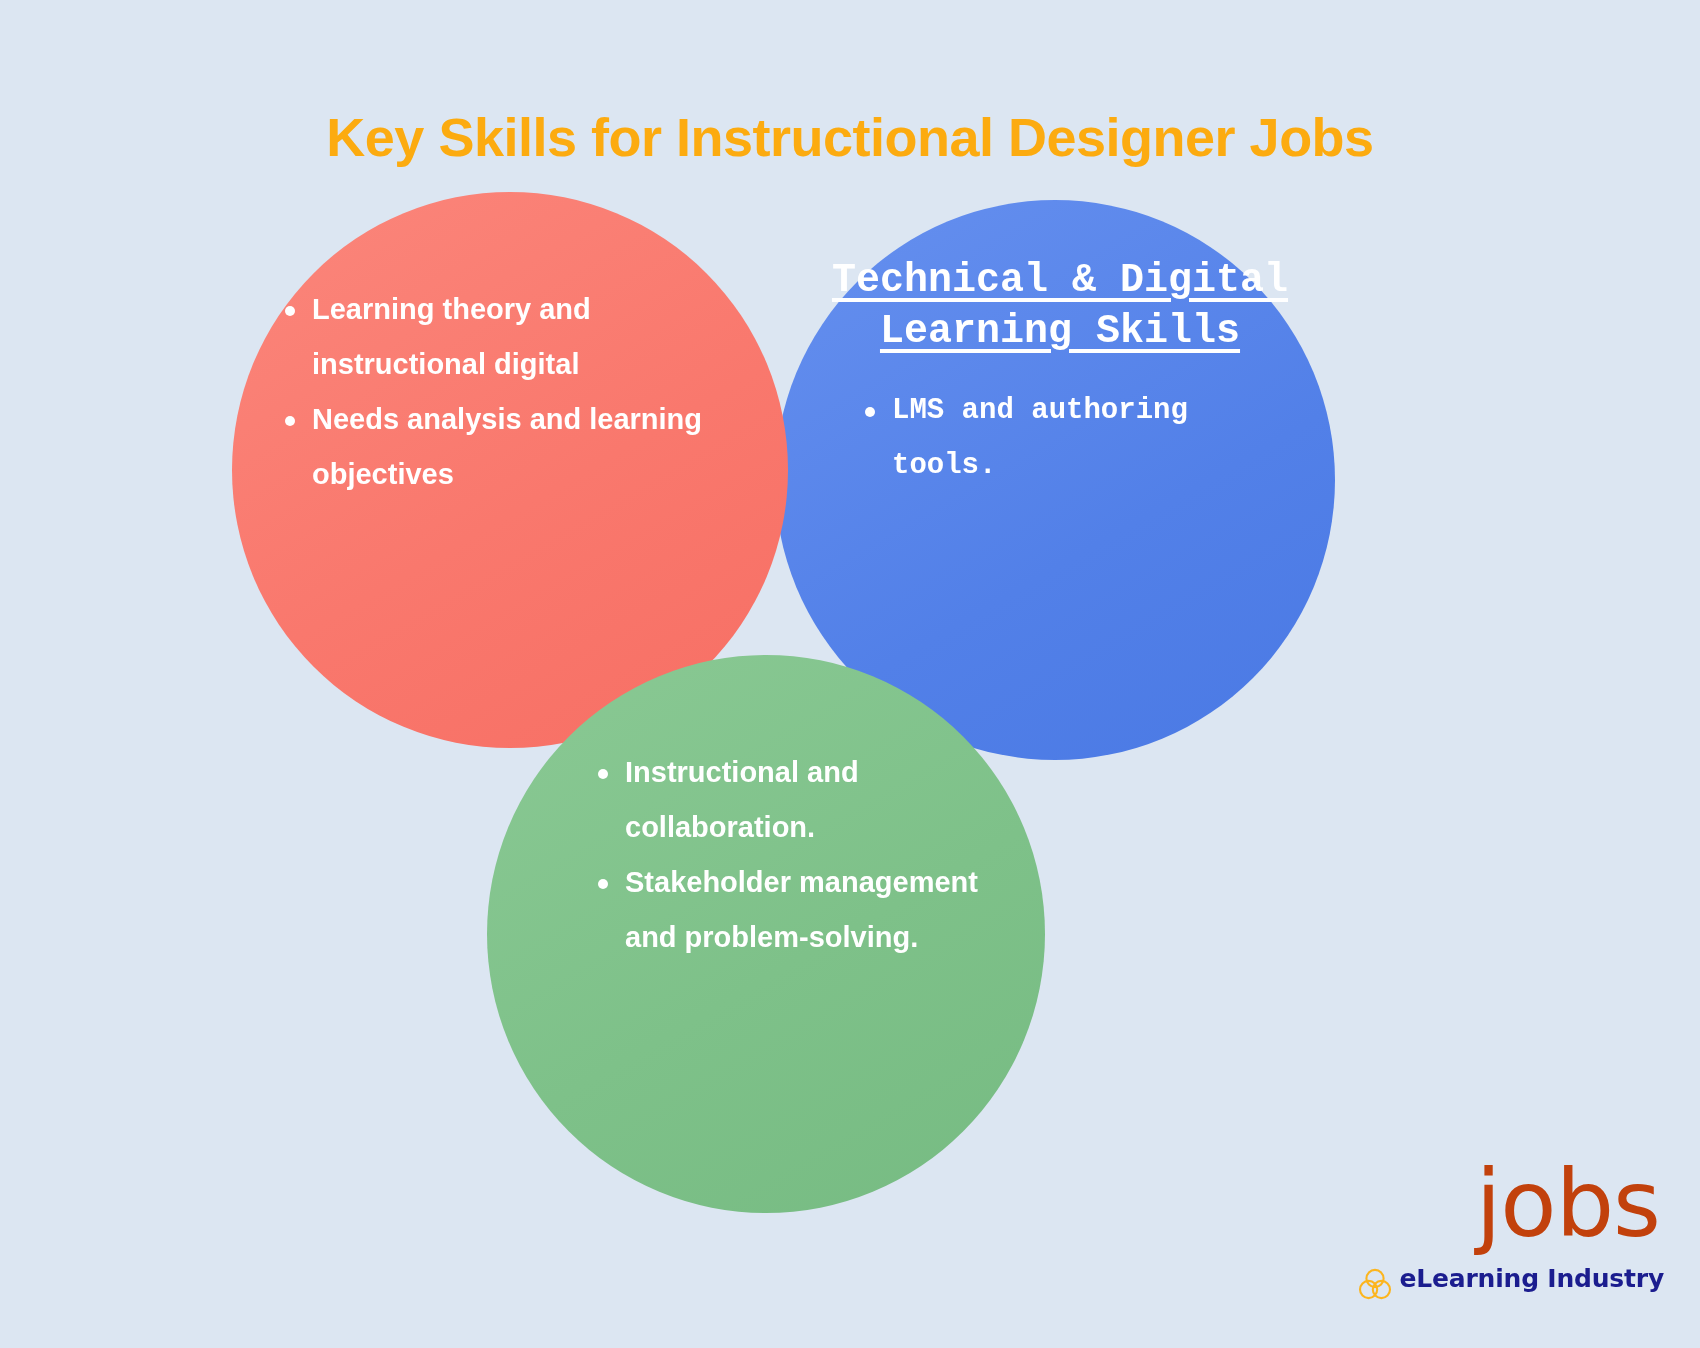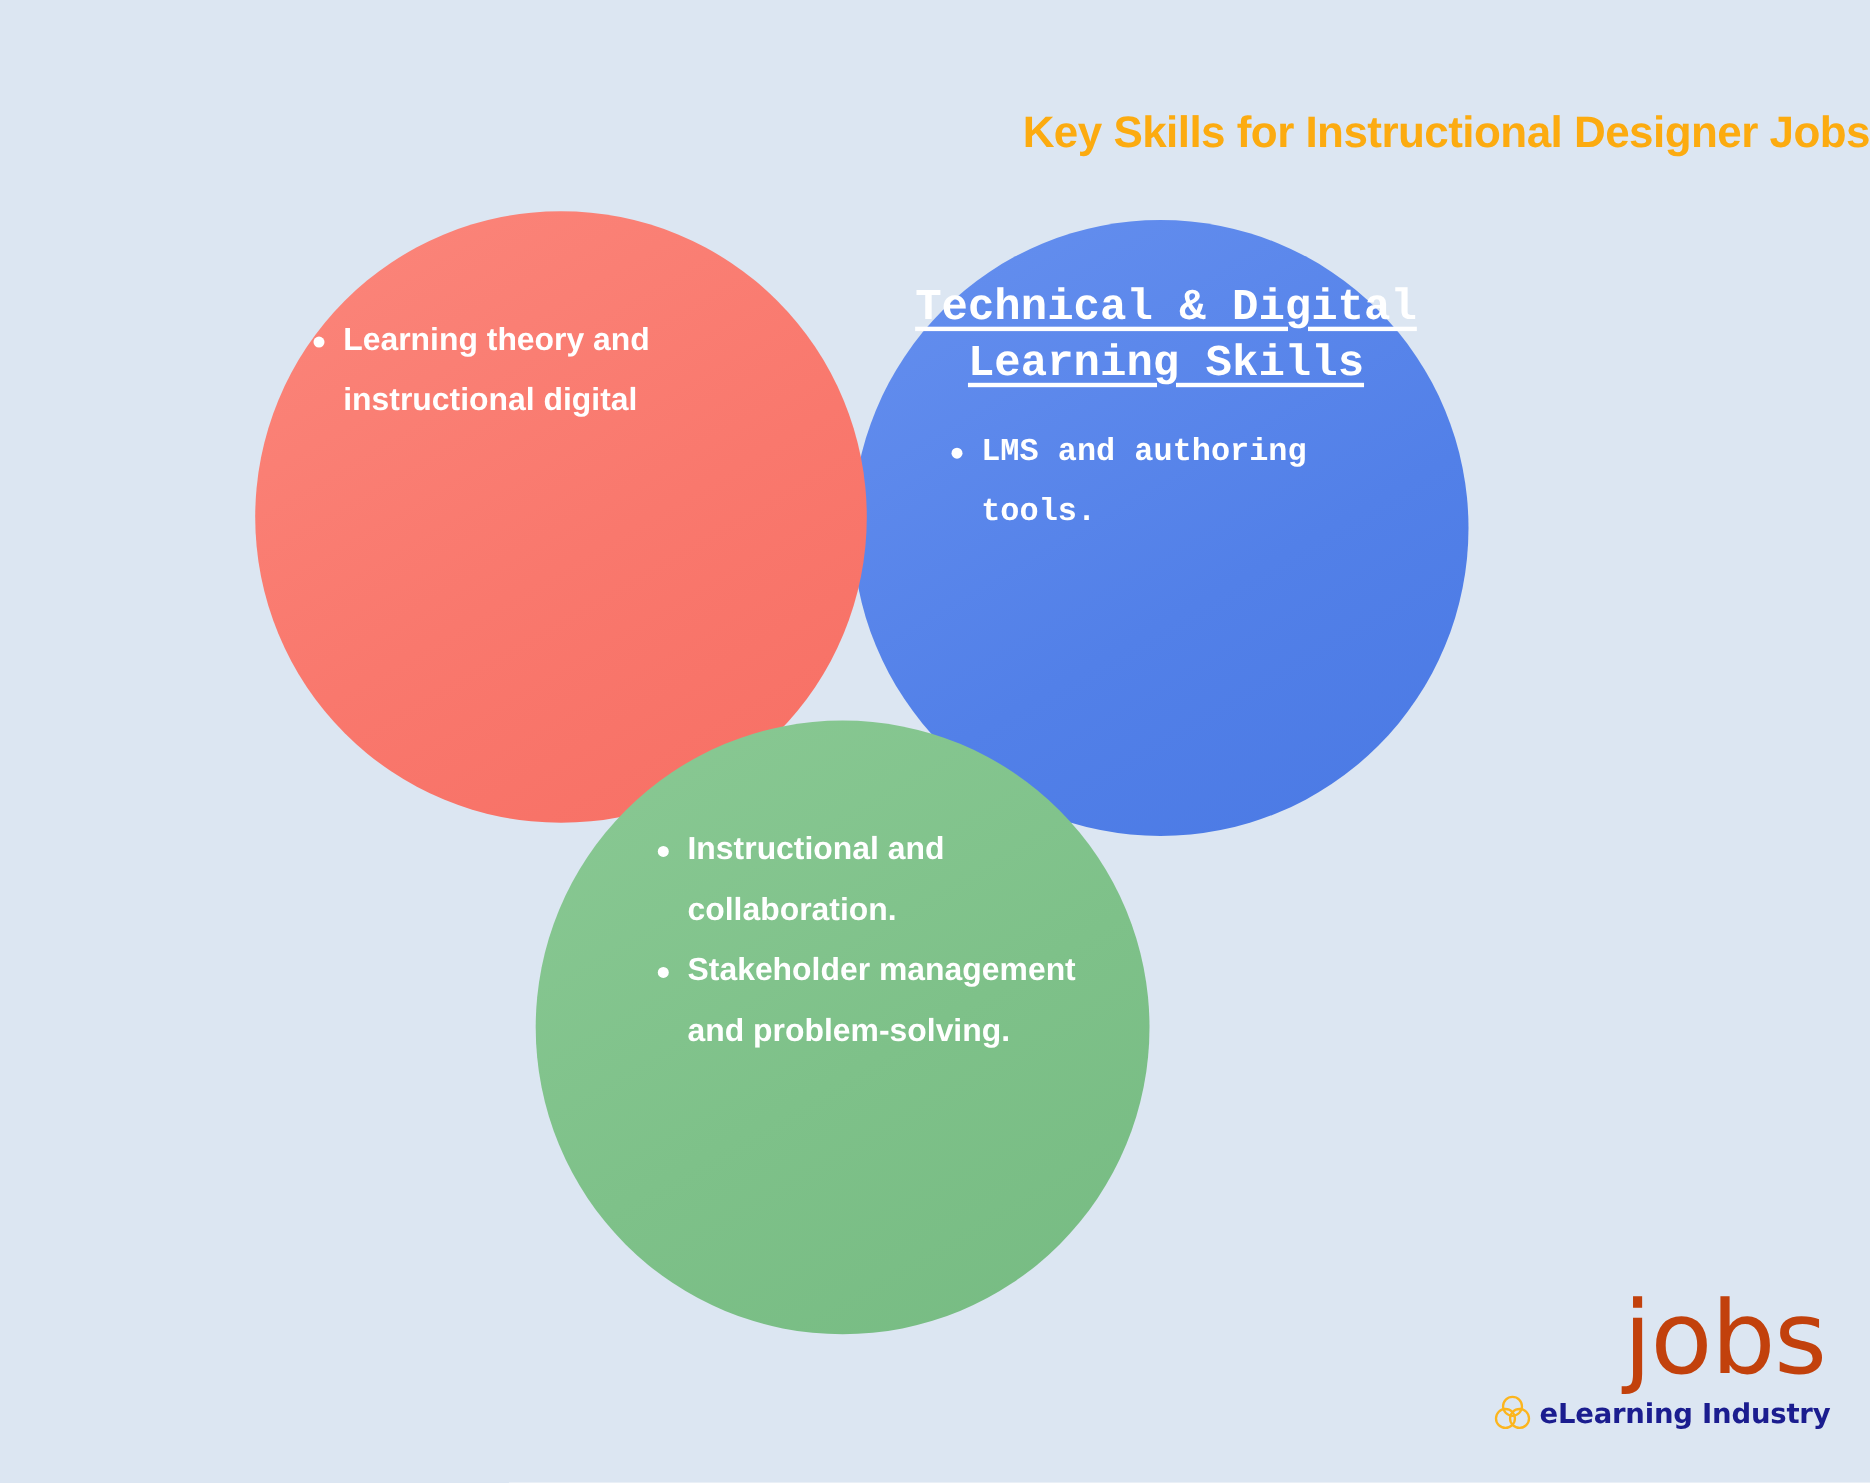--- a/index.html
+++ b/index.html
@@ -16,22 +16,22 @@
     font-family: "Liberation Sans", sans-serif;
     -webkit-font-smoothing: antialiased;
   }
 
   
   #infographic-title {
     position: absolute;
     top: 72px;
     left: 0;
     width: 1700px;
-    text-align: right;
-    font-size: 40px;
+    text-align: center;
+    font-size: 54px;
     font-weight: bold;
     letter-spacing: -0.5px;
     color: #fcab10;
     line-height: 1.1;
     white-space: nowrap;
   }
 
   
   .venn-circle {
     position: absolute;
@@ -141,24 +141,23 @@
     font-weight: normal;
     color: #c2410c;
     line-height: 0.92;
     letter-spacing: -1px;
     font-family: "DejaVu Sans", sans-serif;
     text-align: right;
     padding-right: 4px;
   }
   #logo-sub {
     display: flex;
-    align-items: center;
     justify-content: flex-end;
     gap: 4px;
-    margin-top: 4px;
+    margin-top: 16px;
   }
   #logo-tagline {
     font-size: 25px;
     font-weight: bold;
     color: #1b1d8f;
     letter-spacing: -0.2px;
     font-family: "DejaVu Sans", sans-serif;
   }
 </style>
 </head>
@@ -168,20 +167,21 @@
 
   <h1 id="infographic-title">Key Skills for Instructional Designer Jobs</h1>
 
   <div class="venn-circle" id="circle-technical"></div>
   <div class="venn-circle" id="circle-core"></div>
   <div class="venn-circle" id="circle-soft"></div>
 
   <div class="circle-content" id="content-core">
     <ul class="skill-list">
       <li>Learning theory and instructional digital</li>
+      <li>Needs analysis and learning objectives</li>
     </ul>
   </div>
 
   <div class="circle-content" id="content-technical">
     <div class="circle-heading">
       <span class="hl">Technical &amp; Digital</span><br>
       <span class="hl">Learning Skills</span>
     </div>
     <ul class="skill-list">
       <li>LMS and authoring tools.</li>

